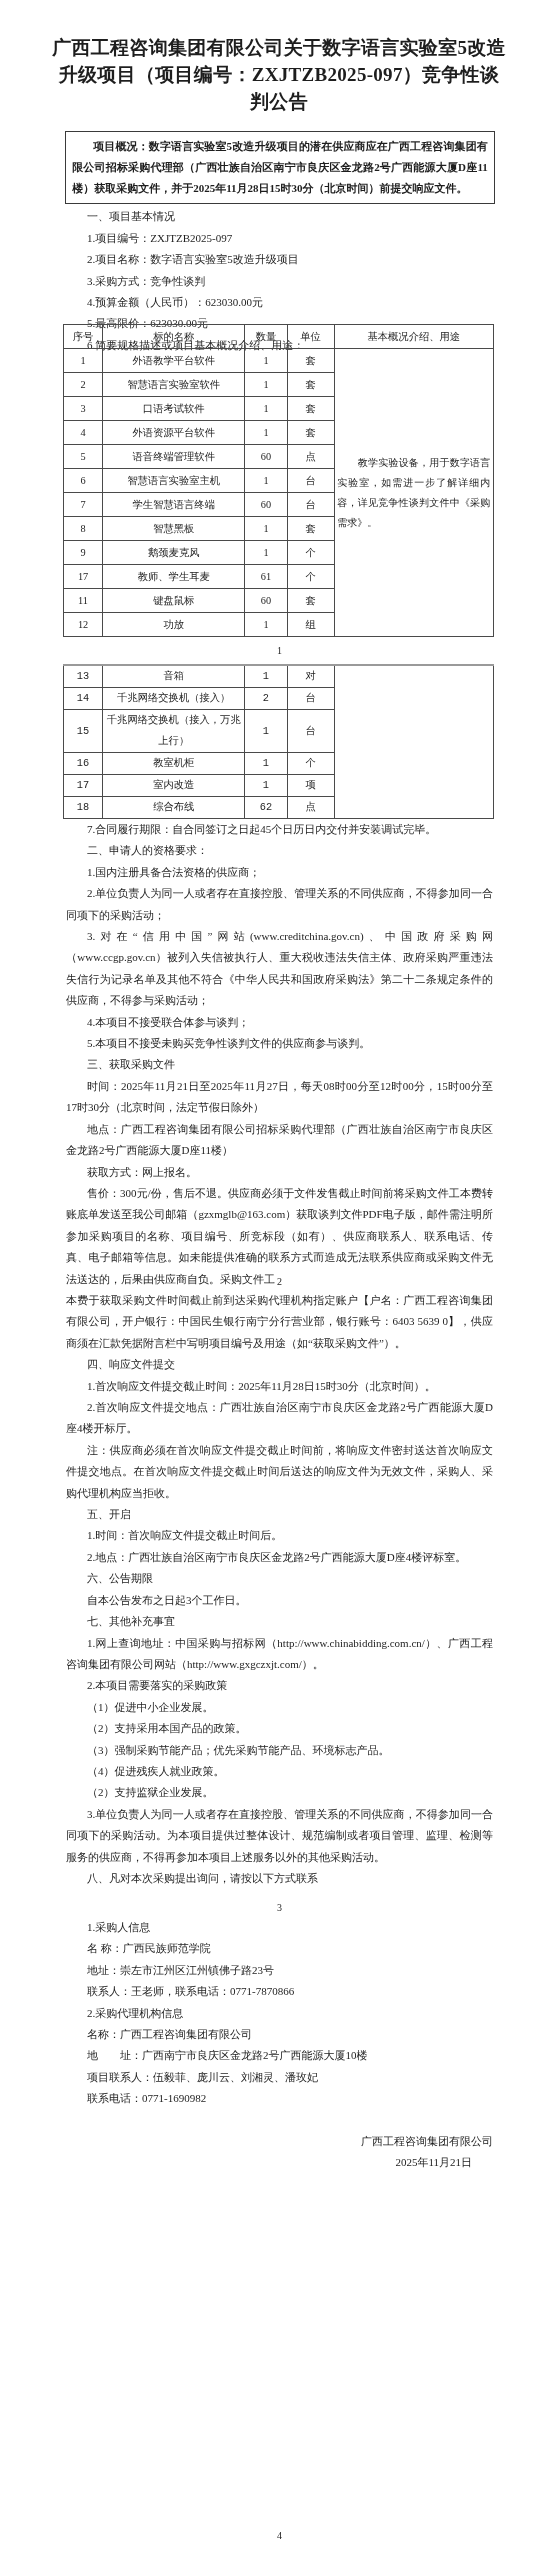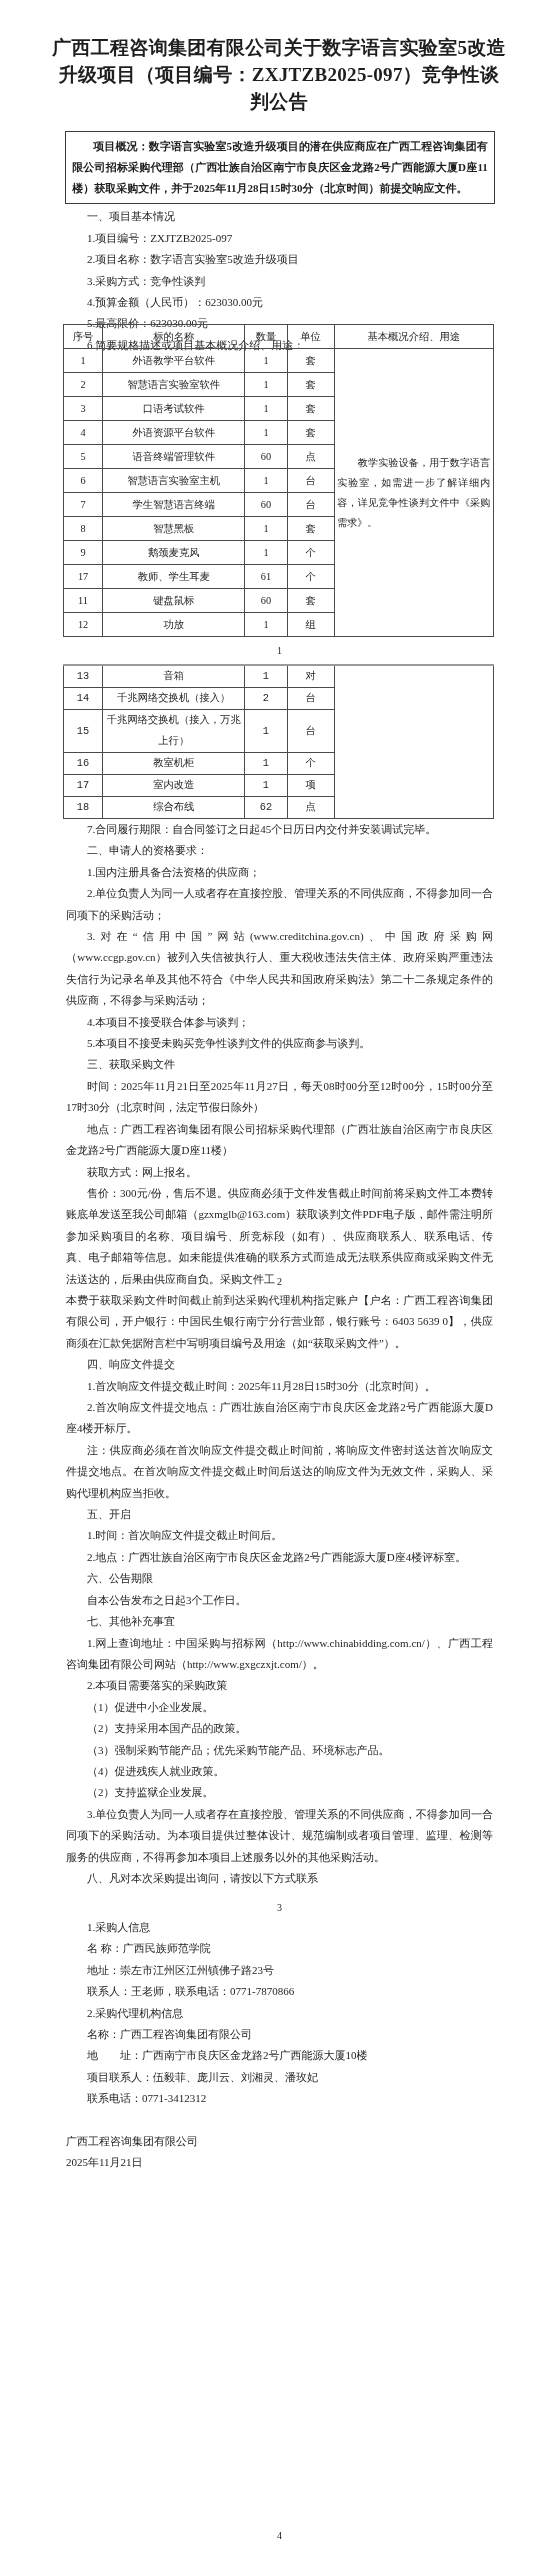--- a/index.html
+++ b/index.html
@@ -19,21 +19,21 @@
   td,th{border:0.7px solid #4a4a4a;font-size:10.3px;font-weight:normal;text-align:center;
         vertical-align:middle;padding:0 1.4px;line-height:13.7px;}
   .tbl1{border:1.4px solid #3f3f3f;}
   .tbl1 th,.tbl1 td{height:23px;}
   .tbl2{border:1.4px solid #3f3f3f;border-top:2.1px solid #9a9a9a;font-family:Liberation Mono, monospace;}
   .tbl2 td{height:19px;line-height:21px;}
   .note-cell{padding:0 2.7px;}
   .note-cell p{font-size:10px;line-height:20px;text-indent:20.5px;text-align:justify;}
   .pageno{text-align:center;font-size:10px;line-height:20.5px;padding-left:5.5px;}
   .sig{margin-top:21px;}
-  .sig p{line-height:21.4px;}
+  .sig p{text-align:right;line-height:21.4px;}
   .sig .sig-date{padding-right:21px;}
 </style>
 </head>
 <body>
 
 <div class="page">
 
   <div class="abs" style="top:0;">
     <div class="title">广西工程咨询集团有限公司关于数字语言实验室5改造升级项目（项目编号：ZXJTZB2025-097）竞争性谈判公告</div>
     <div class="overview-box">
@@ -259,21 +259,21 @@
       <div>
 
       <p class="indent">1.采购人信息</p>
           <p class="indent">名 称：广西民族师范学院</p>
           <p class="indent">地址：崇左市江州区江州镇佛子路23号</p>
           <p class="indent">联系人：王老师，联系电话：0771-7870866</p>
           <p class="indent">2.采购代理机构信息</p>
           <p class="indent">名称：广西工程咨询集团有限公司</p>
           <p class="indent">地　　址：广西南宁市良庆区金龙路2号广西能源大厦10楼</p>
           <p class="indent">项目联系人：伍毅菲、庞川云、刘湘灵、潘玫妃</p>
-          <p class="indent">联系电话：0771-3412312</p>
+          <p class="indent">联系电话：0771-1690982</p>
         </div>
       <div class="sig">
         <p class="noindent">广西工程咨询集团有限公司</p>
         <p class="noindent sig-date">2025年11月21日</p>
       </div>
     </div>
   </div>
 
   <div class="abs pageno" style="top:2526px;">4</div>
 

